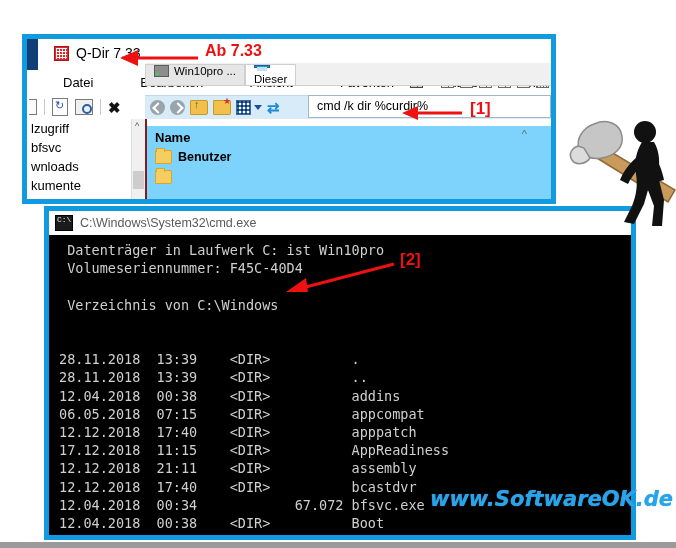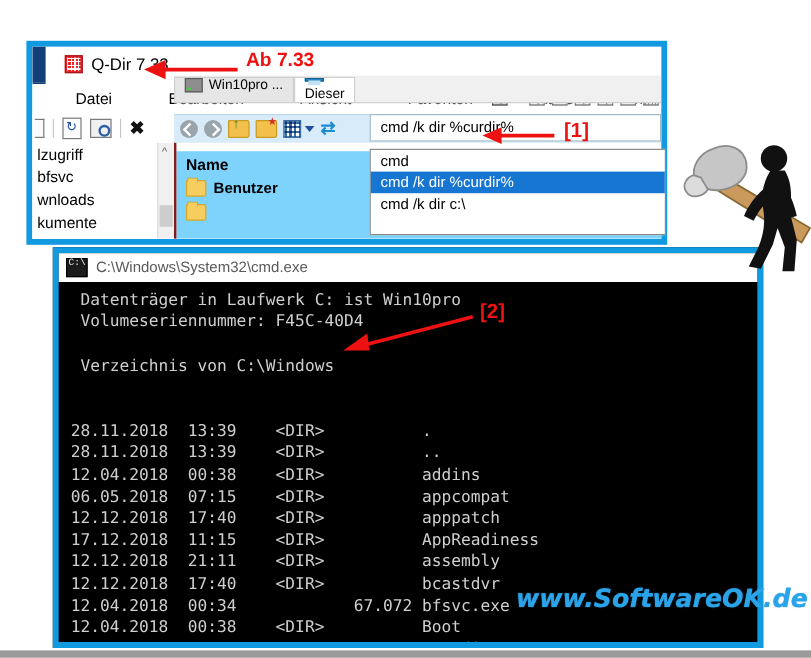--- a/index.html
+++ b/index.html
@@ -185,21 +185,21 @@
   }
   .cmd-ico{
     width:16px;height:14px;background:#1b1b1b;border:1px solid #000;position:relative;
   }
   .cmd-ico:after{content:"C:\\";position:absolute;left:1px;top:-1px;font-size:8px;color:#e6e6e6;font-family:"Liberation Mono",monospace;}
   .cmd-path{font-size:12.5px;color:#5a5a5a;white-space:nowrap;text-align:center;}
   .cmd-body{
     position:absolute;left:0;top:24px;right:0;bottom:0;background:#000000;overflow:hidden;
     font-family:"DejaVu Sans Mono","Liberation Mono",monospace;
     font-size:13.5px;line-height:18.2px;color:#cfcfcf;
-    padding:6px 0 0 10px;box-sizing:border-box;
+    padding:6px 0 0 10px;box-sizing:border-box;border-radius:19px;
   }
   .cmd-line{white-space:pre;}
 
   .watermark{
     position:absolute;left:430px;top:487px;z-index:70;
     font-family:"DejaVu Sans", sans-serif;
     font-size:21px;font-weight:bold;font-style:italic;color:#2ba3e8;
     text-shadow:0 0 1px #2ba3e8;white-space:nowrap;
   }
 
@@ -298,25 +298,20 @@
       <div class="tnode" style="top:40px">wnloads</div>
       <div class="tnode" style="top:59px">kumente</div>
       <div class="tnode" style="top:78px">de</div>
       <div class="tscroll">
         <span class="up">^</span>
         <span class="thumb"></span>
       </div>
     </div>
   </div>
 
-  <div class="dropdown">
-    <div class="dd-item">cmd</div>
-    <div class="dd-item sel">cmd /k dir %curdir%</div>
-    <div class="dd-item">cmd /k dir c:\</div>
-  </div>
 
   <svg class="arrow-l" style="left:120px;top:48px;" width="80" height="20">
     <line x1="78" y1="10" x2="16" y2="10" stroke="#ee1111" stroke-width="3"></line>
     <polygon points="0,10 18,2 18,18" fill="#ee1111"></polygon>
   </svg>
   <div class="anno" style="left:205px;top:42px;font-size:16px;">Ab 7.33</div>
 
   <svg class="arrow-l" style="left:402px;top:104px;" width="62" height="18">
     <line x1="60" y1="9" x2="14" y2="9" stroke="#ee1111" stroke-width="3"></line>
     <polygon points="0,9 16,2 16,16" fill="#ee1111"></polygon>

